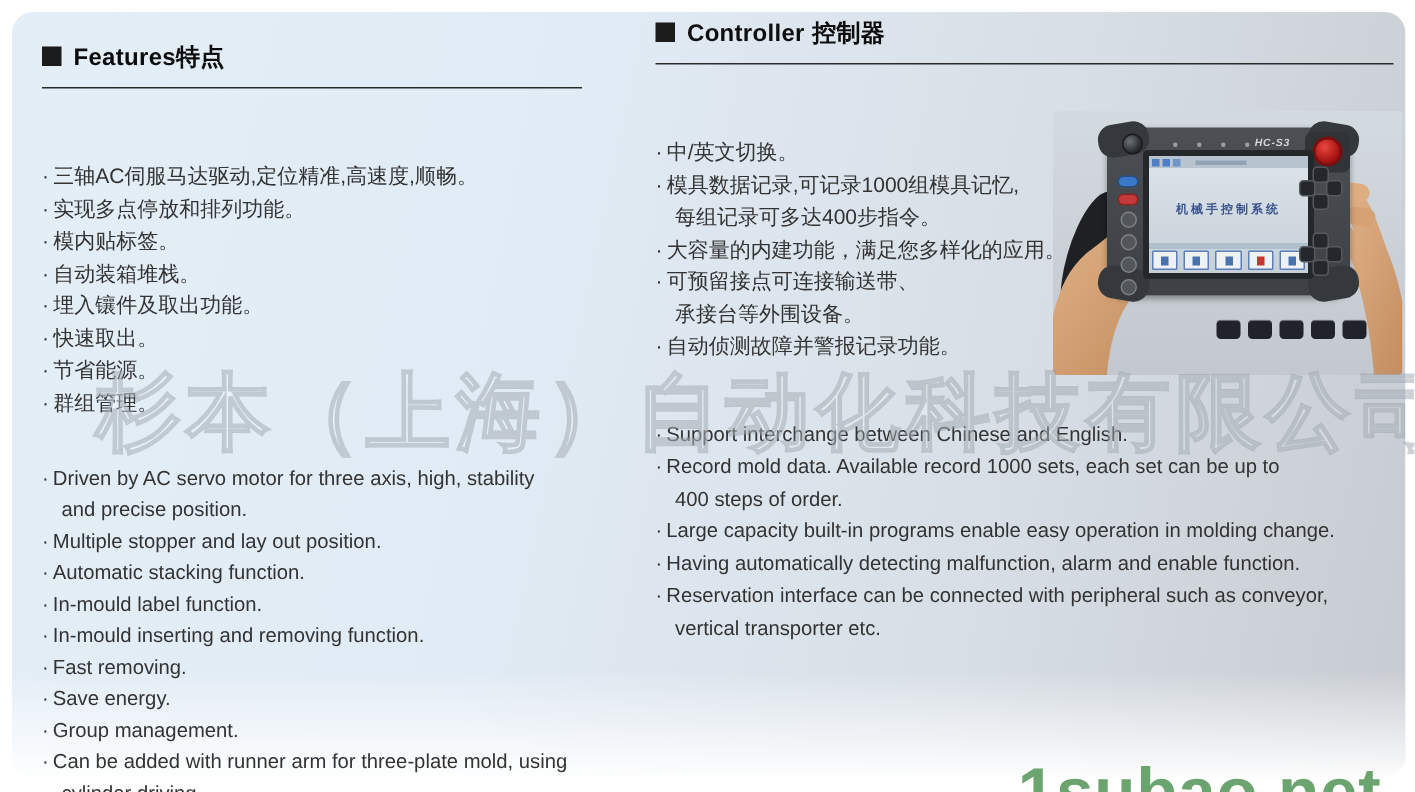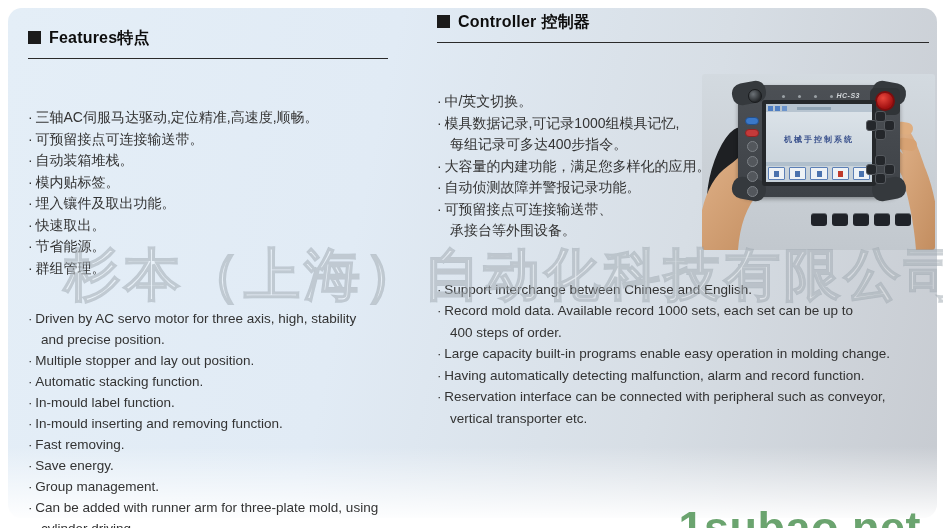--- a/index.html
+++ b/index.html
@@ -105,23 +105,23 @@
 <div class="page">
   <div class="card">
 
     <section class="col col-left">
       <h2 class="hdr">
         <span class="sq"></span><span>Features</span><span>特点</span>
       </h2>
       <div class="list zh">
 
       <div class="li">三轴AC伺服马达驱动,定位精准,高速度,顺畅。</div>
-          <div class="li">可预留接点可连接输送带。</div>
+          <div class="li">实现多点停放和排列功能。</div>
+          <div class="li">模内贴标签。</div>
           <div class="li">自动装箱堆栈。</div>
-          <div class="li">模内贴标签。</div>
           <div class="li">埋入镶件及取出功能。</div>
           <div class="li">快速取出。</div>
           <div class="li">节省能源。</div>
           <div class="li">群组管理。</div>
         </div>
       <div class="list en">
 
       <div class="li">Driven by AC servo motor for three axis, high, stability
 and precise position.</div>
           <div class="li">Multiple stopper and lay out position.</div>
@@ -139,31 +139,31 @@
     <section class="col col-right">
       <h2 class="hdr">
         <span class="sq"></span><span>Controller</span><span class="zh-sp">控制器</span>
       </h2>
       <div class="list zh">
 
       <div class="li">中/英文切换。</div>
           <div class="li">模具数据记录,可记录1000组模具记忆,
 每组记录可多达400步指令。</div>
           <div class="li">大容量的内建功能，满足您多样化的应用。</div>
-          <div class="li">自动侦测故障并警报记录功能。</div>
           <div class="li">可预留接点可连接输送带、
 承接台等外围设备。</div>
+          <div class="li">自动侦测故障并警报记录功能。</div>
         </div>
       <div class="list en">
 
       <div class="li">Support interchange between Chinese and English.</div>
           <div class="li">Record mold data. Available record 1000 sets, each set can be up to
 400 steps of order.</div>
           <div class="li">Large capacity built-in programs enable easy operation in molding change.</div>
-          <div class="li">Having automatically detecting malfunction, alarm and record function.</div>
+          <div class="li">Having automatically detecting malfunction, alarm and enable function.</div>
           <div class="li">Reservation interface can be connected with peripheral such as conveyor,
 vertical transporter etc.</div>
         </div>
     </section>
 
     <div class="photo">
 
       <svg width="233" height="176" viewBox="0 0 233 176">
         <defs>
           <linearGradient id="skin" x1="0" y1="0" x2="1" y2="1">

